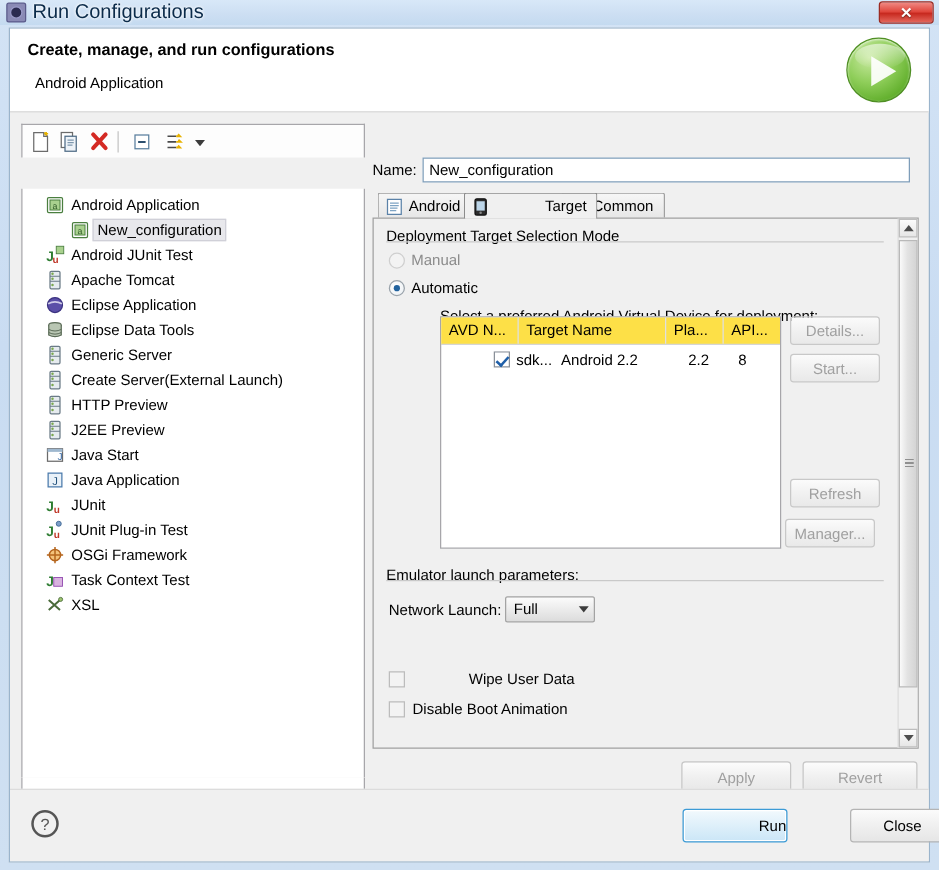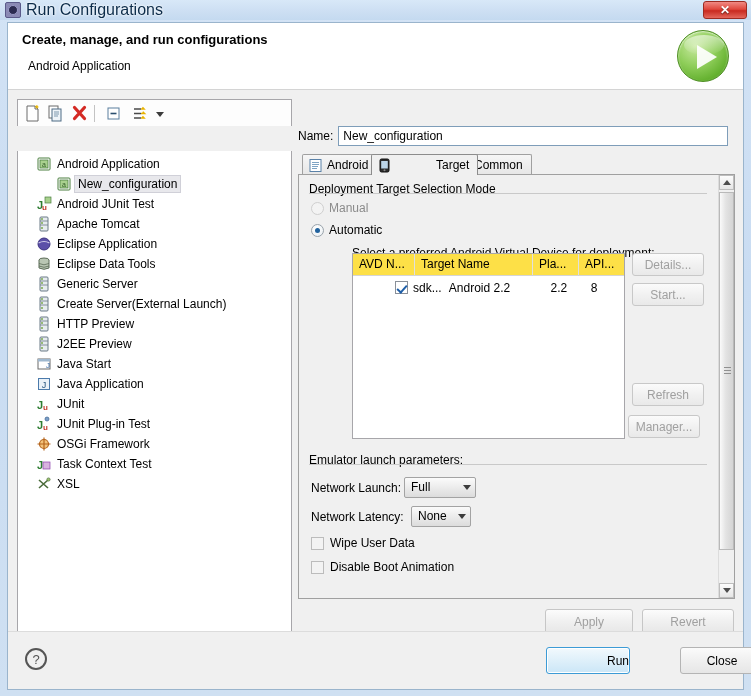--- a/index.html
+++ b/index.html
@@ -704,29 +704,22 @@
           <div class="emul-line" style="border-top:1px solid #c9c9c9; width:398px;"></div>
 
           <div class="field-row" style="left:12px; top:302px;">
             <span style="width:93px;">Network Launch:</span>
             <div class="combo" style="width:72px;">
               <span class="cv">Full</span>
               <span class="caret"></span>
             </div>
           </div>
 
-          <div class="field-row" style="left:12px; top:331px;">
-            <span style="width:100px;">Network Latency:</span>
-            <div class="combo" style="width:60px;">
-              <span class="cv">None</span>
-              <span class="caret"></span>
-            </div>
-          </div>
-
-          <div class="chk-row" style="left:12px; top:361px;">
+
+          <div class="chk-row" style="left:12px; top:361px;gap:45px;">
             <span class="cb"></span>
             <span>Wipe User Data</span>
           </div>
 
           <div class="chk-row" style="left:12px; top:385px;">
             <span class="cb"></span>
             <span>Disable Boot Animation</span>
           </div>
 
         </div>

